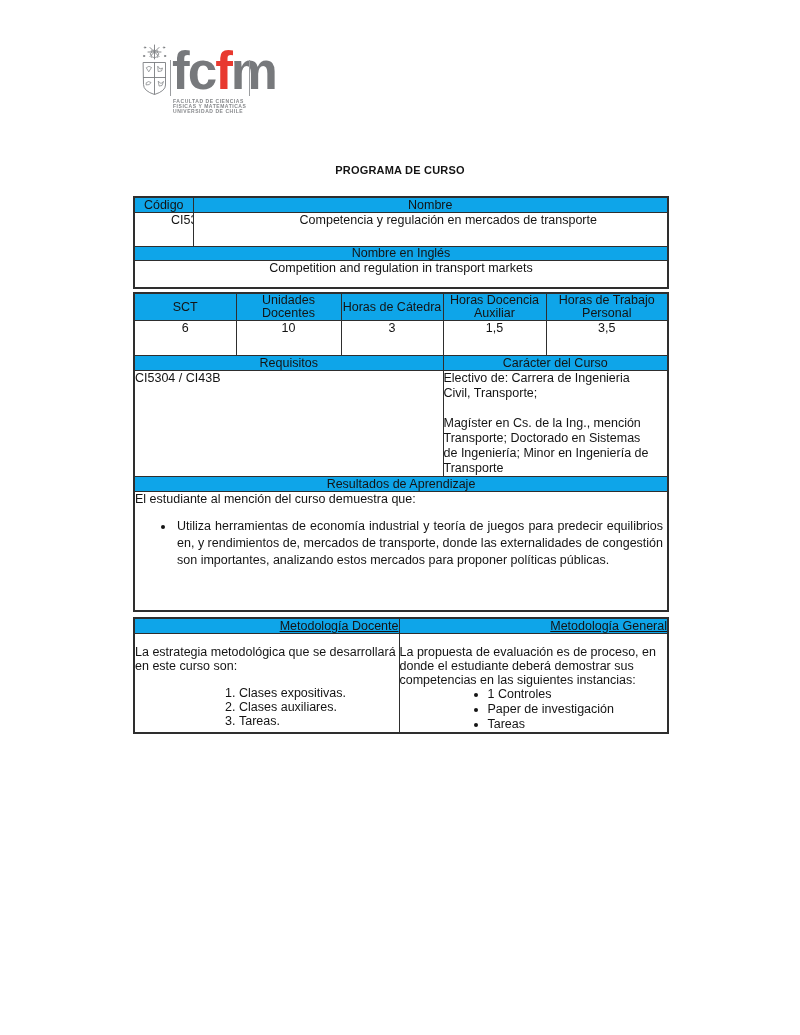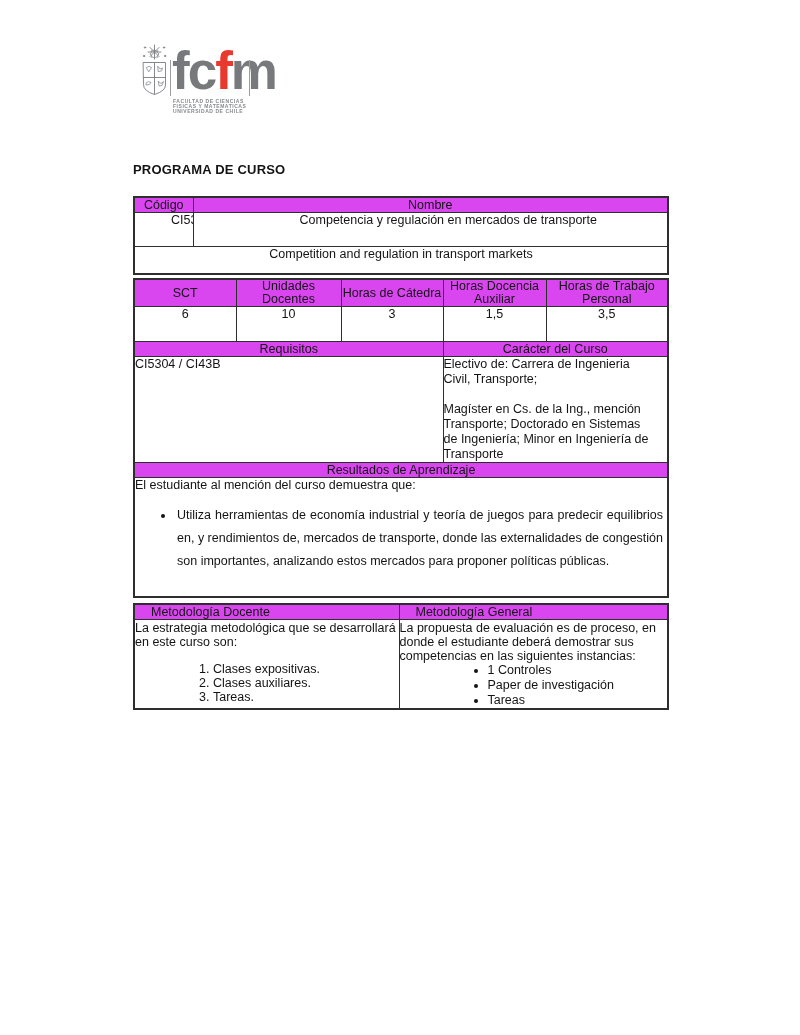--- a/index.html
+++ b/index.html
@@ -23,62 +23,62 @@
   .wordmark .red { color:#e8392f; }
   .logo-caption {
     position:absolute; left:34px; top:59px; width:82px;
     font-size:5px; line-height:4.8px; font-weight:bold;
     letter-spacing:0.55px; color:#86888b; white-space:nowrap;
   }
 
   
   .content { position:absolute; left:133px; top:163px; width:534px; }
   .doc-title {
-    font-weight:bold; font-size:13px; line-height:14px;
+    text-align:center; font-weight:bold; font-size:11px; line-height:14px;
     letter-spacing:0.2px; margin:0 0 19px 0;
   }
 
   table.tbl {
     border-collapse:collapse; table-layout:fixed; width:534px;
     border:2px solid #2e2e2e;
   }
   .tbl th, .tbl td {
     border:1px solid #2e2e2e; font-size:12.5px; font-weight:normal;
     padding:0; overflow:hidden;
   }
-  .gray { background:#d946ef; text-align:center; line-height:13px; }
-  .gray.left { text-align:left; padding-left:16px; }
+  .gray { background:#0ea5e9; text-align:center; line-height:13px; }
+  .gray.left { text-align:right; padding-left:16px;text-decoration:underline; }
   .ctop { vertical-align:top; text-align:center; padding-top:2px; line-height:15px; }
   .ltop { vertical-align:top; text-align:left; padding:2px 4px 0 4px; line-height:15px; }
   .pre  { white-space:pre-line; }
   .mid  { vertical-align:middle; line-height:13px; padding:0 10px; }
 
   .gap3 { margin-bottom:3px; }
   .gap5 { margin-bottom:5px; }
 
   .h14 th, .h14 td { height:14px; }
   .h13 th, .h13 td { height:13px; }
   .h26 th, .h26 td { height:26px; }
   .h33 td { height:33px;padding-left:36px; }
   .h34 td { height:34px; }
   .h104 td { height:104px; }
   .h118 td { height:118px; }
   .h88 td { height:88px; }
 
   
   .res-list {
     margin:11px 4px 0 0; 
-    text-align:justify; line-height:23px;
+    text-align:justify; line-height:17px;
   }
   .res-list li { padding-left:2px; }
 
   
-  .met-intro, .eval-intro { line-height:14px; padding-top:1px; }
+  .met-intro, .eval-intro { line-height:14px; padding-top:11px; }
   ol.met-list {
-    margin:13px 0 0 8px; padding-left:70px; line-height:14px;
+    margin:13px 0 0 0; padding-left:104px; line-height:14px;
   }
   ul.eval-list {
     margin:0; padding-left:88px; line-height:15px;
   }
 </style>
 </head>
 <body>
 
 <div class="page">
 
@@ -122,20 +122,23 @@
           <col style="width:475px">
         </colgroup>
       <tbody>
         <tr class="h14">
           <th class="gray">Código</th>
           <th class="gray">Nombre</th>
         </tr>
         <tr class="h33">
           <td class="ctop">CI5310</td>
           <td class="ctop">Competencia y regulación en mercados de transporte</td>
+        </tr>
+        <tr class="h13">
+          <th class="gray" colspan="2">Nombre en Inglés</th>
         </tr>
         <tr class="h26">
           <td class="ctop" colspan="2">Competition and regulation in transport markets</td>
         </tr>
       </tbody>
     </table>
 
     <table class="tbl">
       <colgroup>
         <col style="width:102px">

